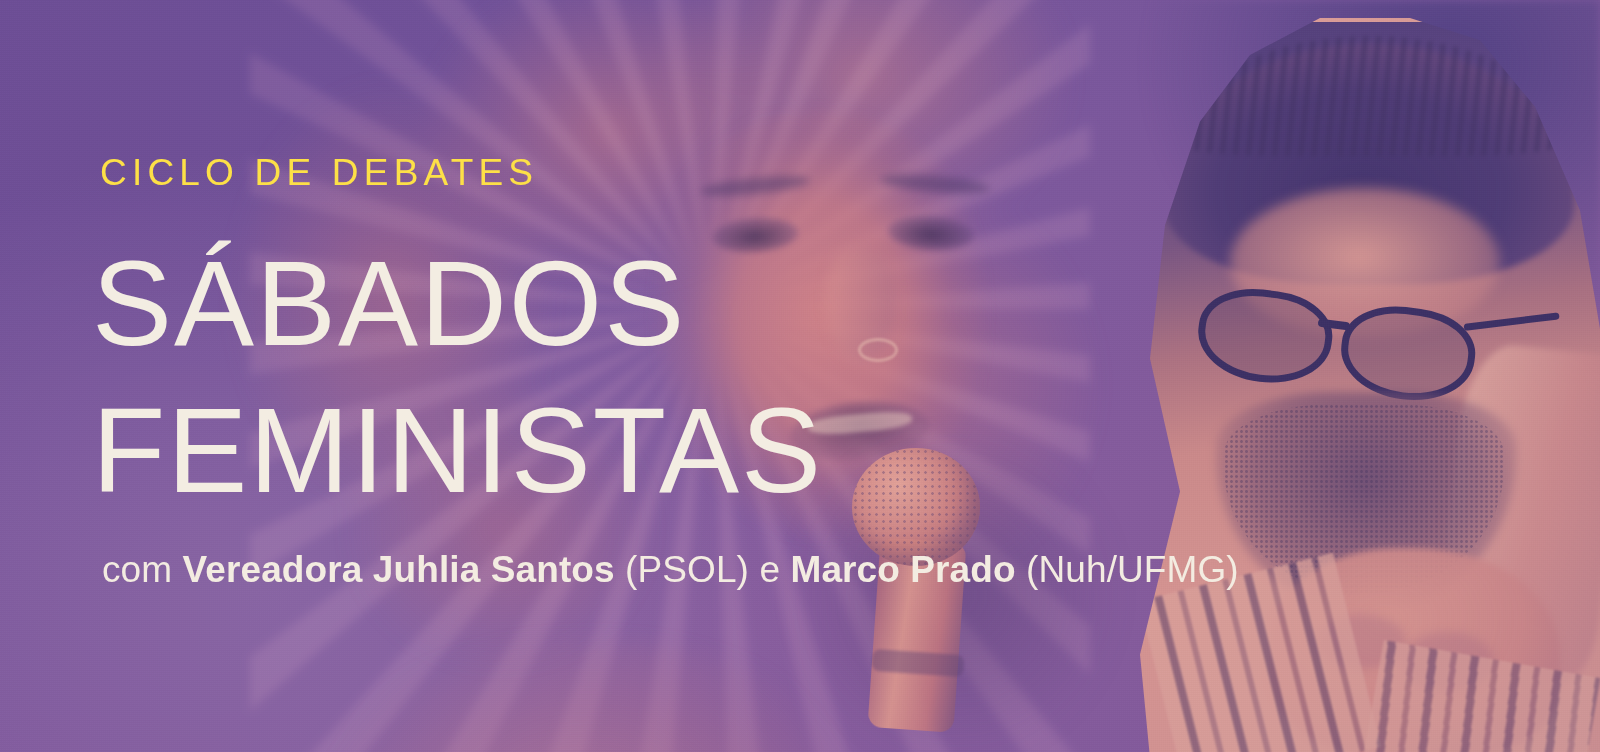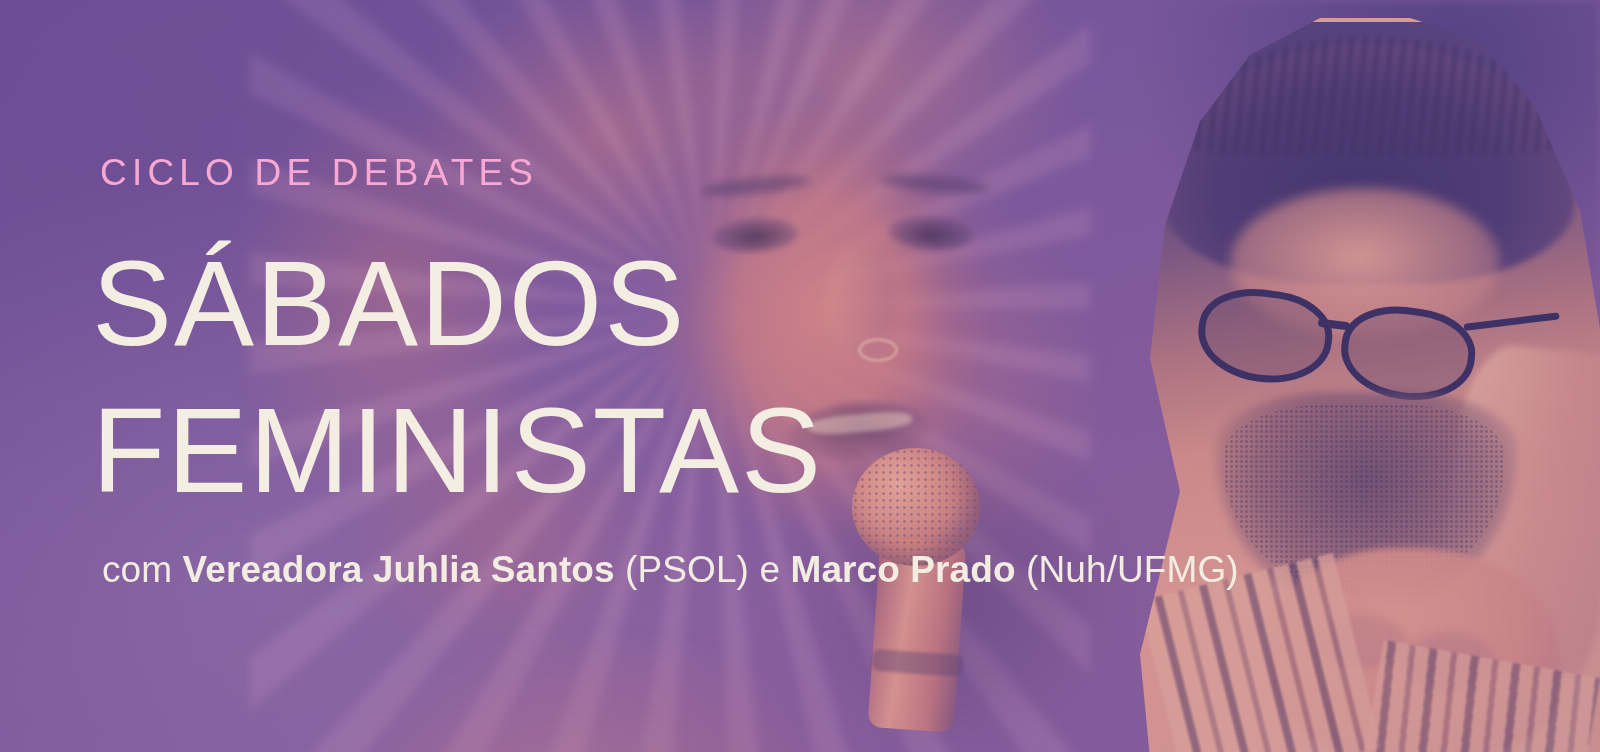--- a/index.html
+++ b/index.html
@@ -400,21 +400,21 @@
   }
   .text-block > * { pointer-events: auto; }
 
   .kicker {
     position: absolute;
     top: 152px;
     left: 8px;
     font-size: 37px;
     font-weight: 300;
     letter-spacing: 5.2px;
-    color: #f9a8d4;
+    color: #fde047;
     white-space: nowrap;
   }
 
   .title-line {
     position: absolute;
     left: 0;
     color: #f3ede2;
     font-weight: 300;
     line-height: 1;
     white-space: nowrap;

